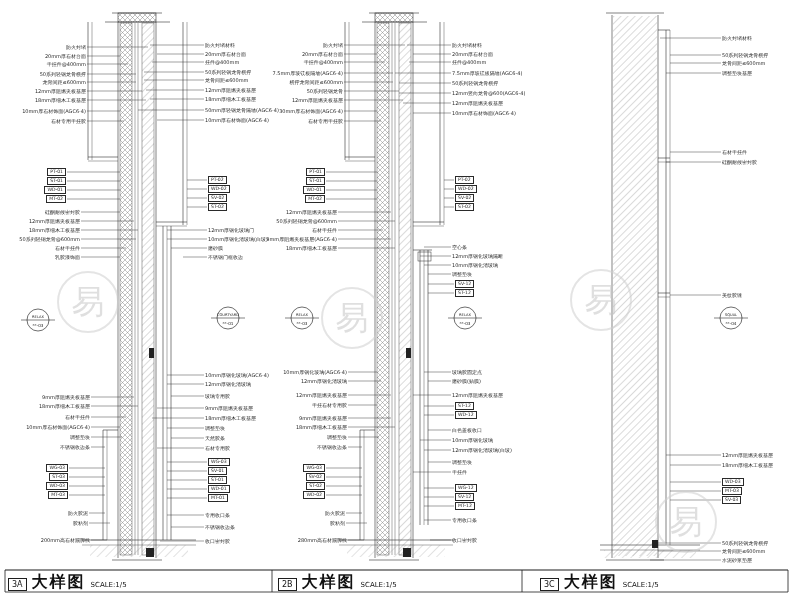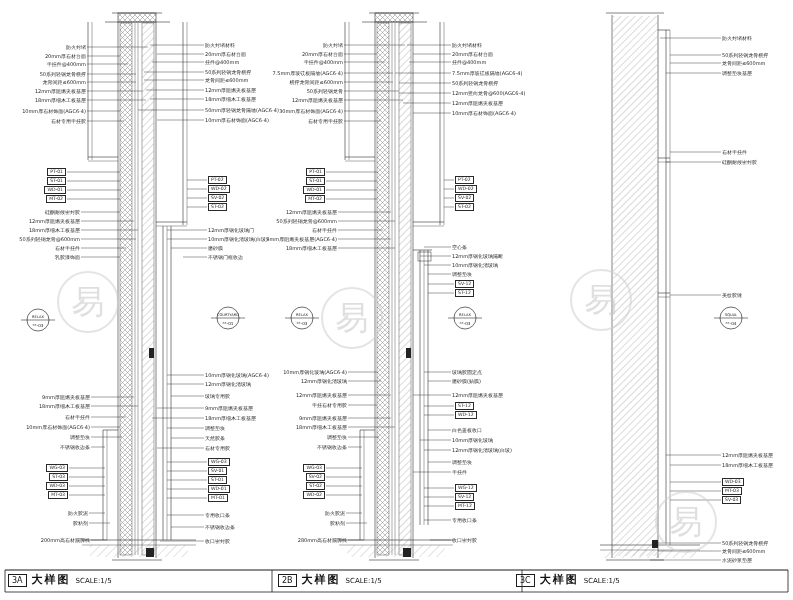--- a/index.html
+++ b/index.html
@@ -9,21 +9,21 @@
   svg.base{position:absolute;left:0;top:0}
   #ann-layer{position:absolute;left:0;top:0;width:793px;height:600px;pointer-events:none}
   .ann{position:absolute;font-size:5px;line-height:6px;white-space:nowrap;color:#2a2a2a}
   .annL{text-align:right}
   .code-box{position:absolute;font-size:4.6px;line-height:6.8px;height:8px;
     border:0.6px solid #2a2a2a;padding:0 2px;background:#fff;white-space:nowrap;color:#2a2a2a}
   .wm{position:absolute;width:62px;height:62px;border:2.5px solid #cfcfcf;border-radius:50%;
     display:flex;align-items:center;justify-content:center;font-size:33px;color:#c6c6c6;opacity:.55}
   .titleblock{position:absolute;top:572px;display:flex;align-items:baseline;gap:5px;height:18px}
   .tagbox{font-size:8px;border:1px solid #1d1d1d;padding:0 3px;line-height:11px;color:#111}
-  .tname{font-size:11px;font-weight:bold;color:#111;letter-spacing:2px}
+  .tname{font-size:16px;font-weight:bold;color:#111;letter-spacing:2px}
   .tscale{font-size:7px;color:#111}
   .tag-text{font-size:3.6px;text-anchor:middle;fill:#222}
   .tag-text2{font-size:4.2px;text-anchor:middle;fill:#222}
 </style>
 </head>
 <body>
 
 <div class="sheet">
 
   <svg class="base" id="gen-svg" width="793" height="600" viewBox="0 0 793 600">
@@ -466,19 +466,19 @@
   <div class="titleblock" style="left:8px">
     <span class="tagbox">3A</span>
     <span class="tname">大样图</span>
     <span class="tscale">SCALE:1/5</span>
   </div>
   <div class="titleblock" style="left:278px">
     <span class="tagbox">2B</span>
     <span class="tname">大样图</span>
     <span class="tscale">SCALE:1/5</span>
   </div>
-  <div class="titleblock" style="left:516px">
+  <div class="titleblock" style="left:540px">
     <span class="tagbox">3C</span>
     <span class="tname">大样图</span>
     <span class="tscale">SCALE:1/5</span>
   </div>
 
 </div>
 
 </body></html>

